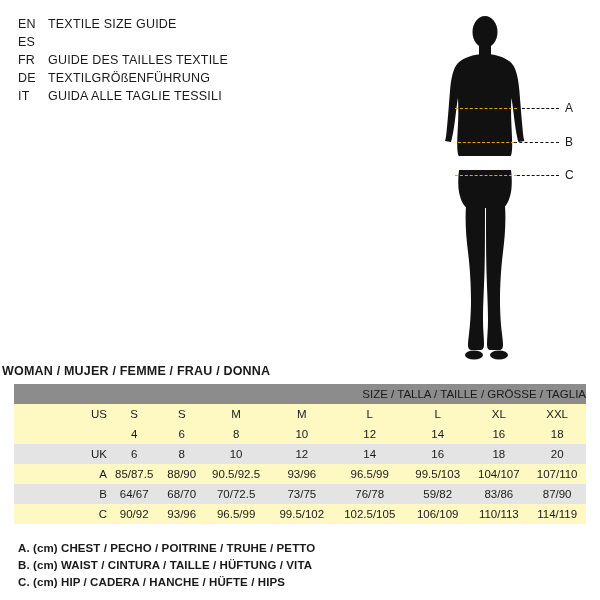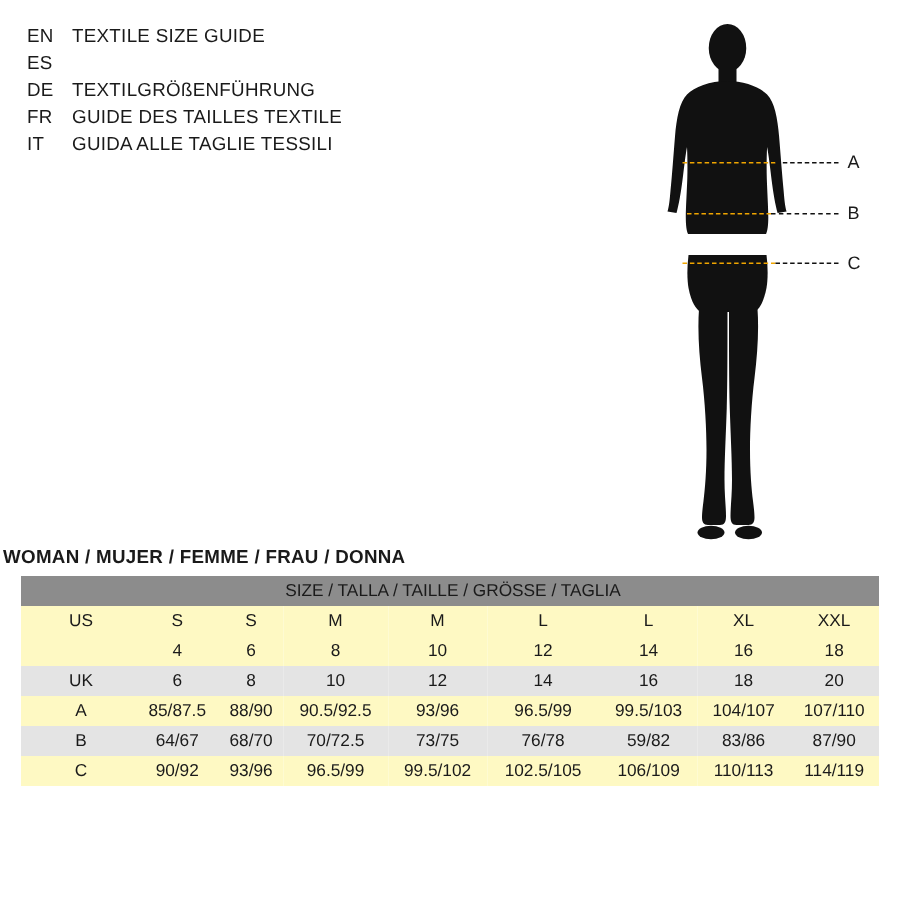--- a/index.html
+++ b/index.html
@@ -101,22 +101,22 @@
     font-size: 11.5px;
   }
   table.size-table td {
     padding: 2px 0 2px 0;
     height: 16px;
     text-align: center;
     color: #1a1a1a;
     white-space: nowrap;
   }
   table.size-table td.rowhead {
-    text-align: center;
-    padding-left: 4px;
+    text-align: right;
+    padding-left: 21px;
   }
   tr.band-dark td {
     background: #8c8c8c;
     font-weight: normal;
   }
   tr.band-light td {
     background: #e4e4e4;
   }
   tr.band-white td {
     background: #fef9c3;
@@ -148,26 +148,26 @@
 
   <div class="lang-block">
     <div class="lang-row">
       <span class="lang-code">EN</span>
       <span class="lang-text">TEXTILE SIZE GUIDE</span>
     </div>
     <div class="lang-row">
       <span class="lang-code">ES</span>
     </div>
     <div class="lang-row">
+      <span class="lang-code">FR</span>
+      <span class="lang-text">GUIDE DES TAILLES TEXTILE</span>
+    </div>
+    <div class="lang-row">
       <span class="lang-code">DE</span>
       <span class="lang-text">TEXTILGRÖßENFÜHRUNG</span>
-    </div>
-    <div class="lang-row">
-      <span class="lang-code">FR</span>
-      <span class="lang-text">GUIDE DES TAILLES TEXTILE</span>
     </div>
     <div class="lang-row">
       <span class="lang-code">IT</span>
       <span class="lang-text">GUIDA ALLE TAGLIE TESSILI</span>
     </div>
   </div>
 
   <div class="figure-wrap">
     <svg class="figure-svg" width="195" height="365" viewBox="0 0 195 365">
       <g fill="#111111">
@@ -332,14 +332,19 @@
           <td>99.5/102</td>
           <td>102.5/105</td>
           <td>106/109</td>
           <td>110/113</td>
           <td>114/119</td>
         </tr>
       </tbody>
     </table>
   </div>
 
+  <div class="legend">
+    <div class="legend-row">A. (cm) CHEST / PECHO / POITRINE / TRUHE / PETTO</div>
+    <div class="legend-row">B. (cm) WAIST / CINTURA / TAILLE / HÜFTUNG / VITA</div>
+    <div class="legend-row">C. (cm) HIP / CADERA / HANCHE / HÜFTE / HIPS</div>
+  </div>
 
 </div>
 
 </body></html>

